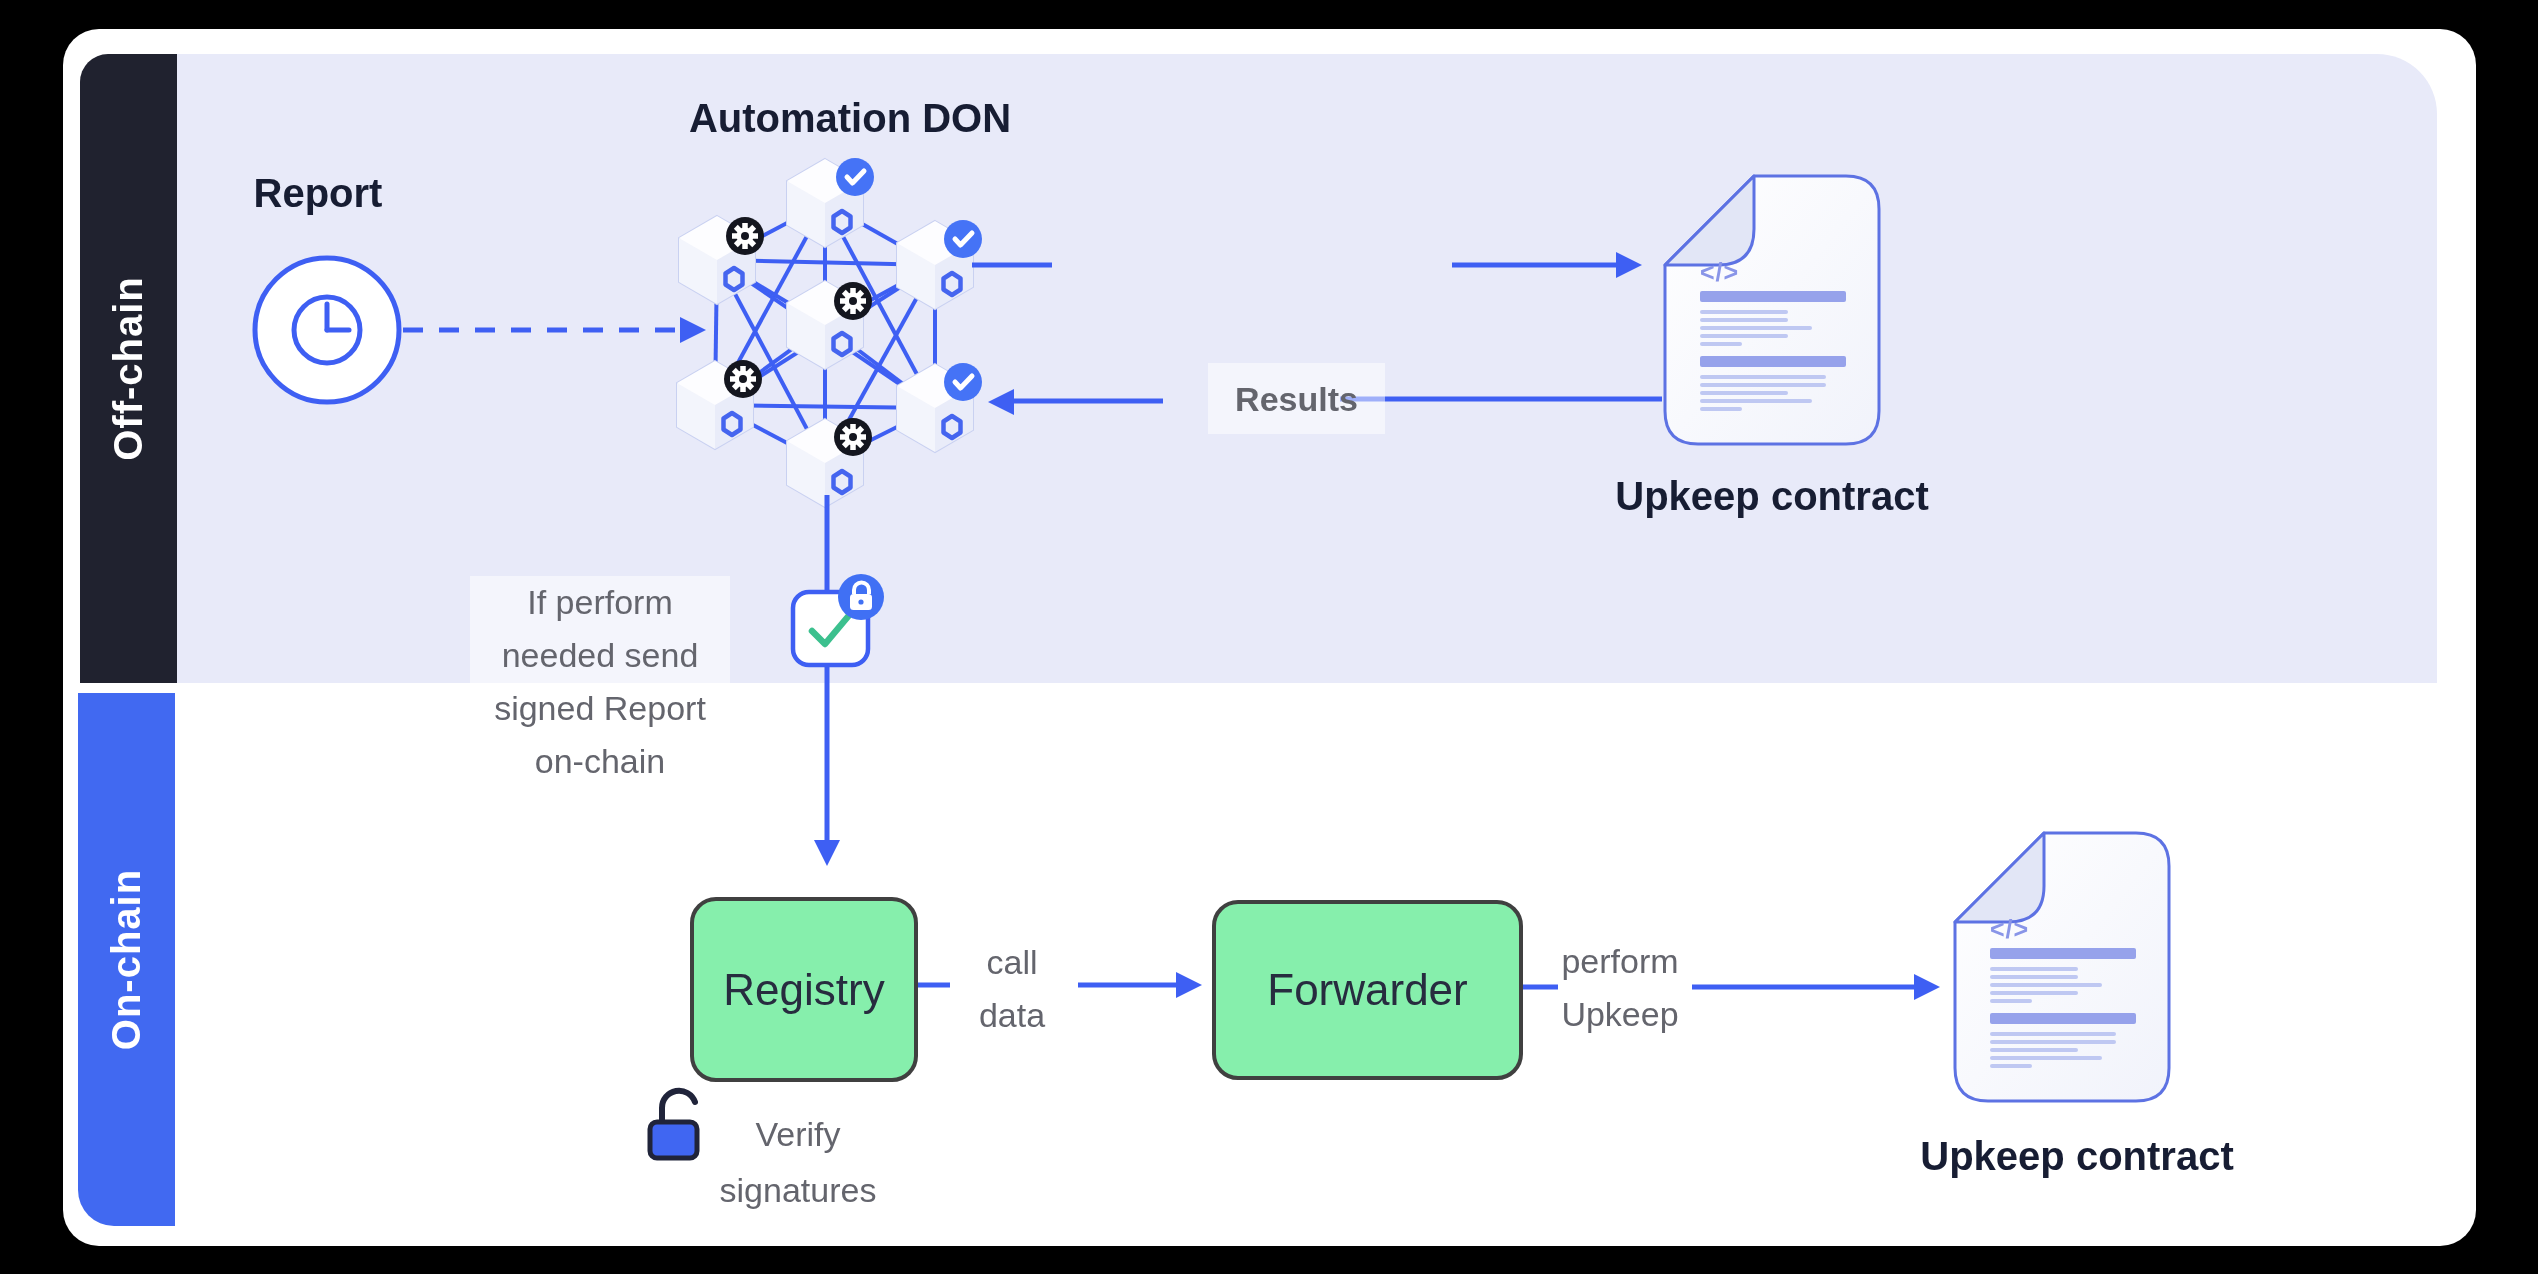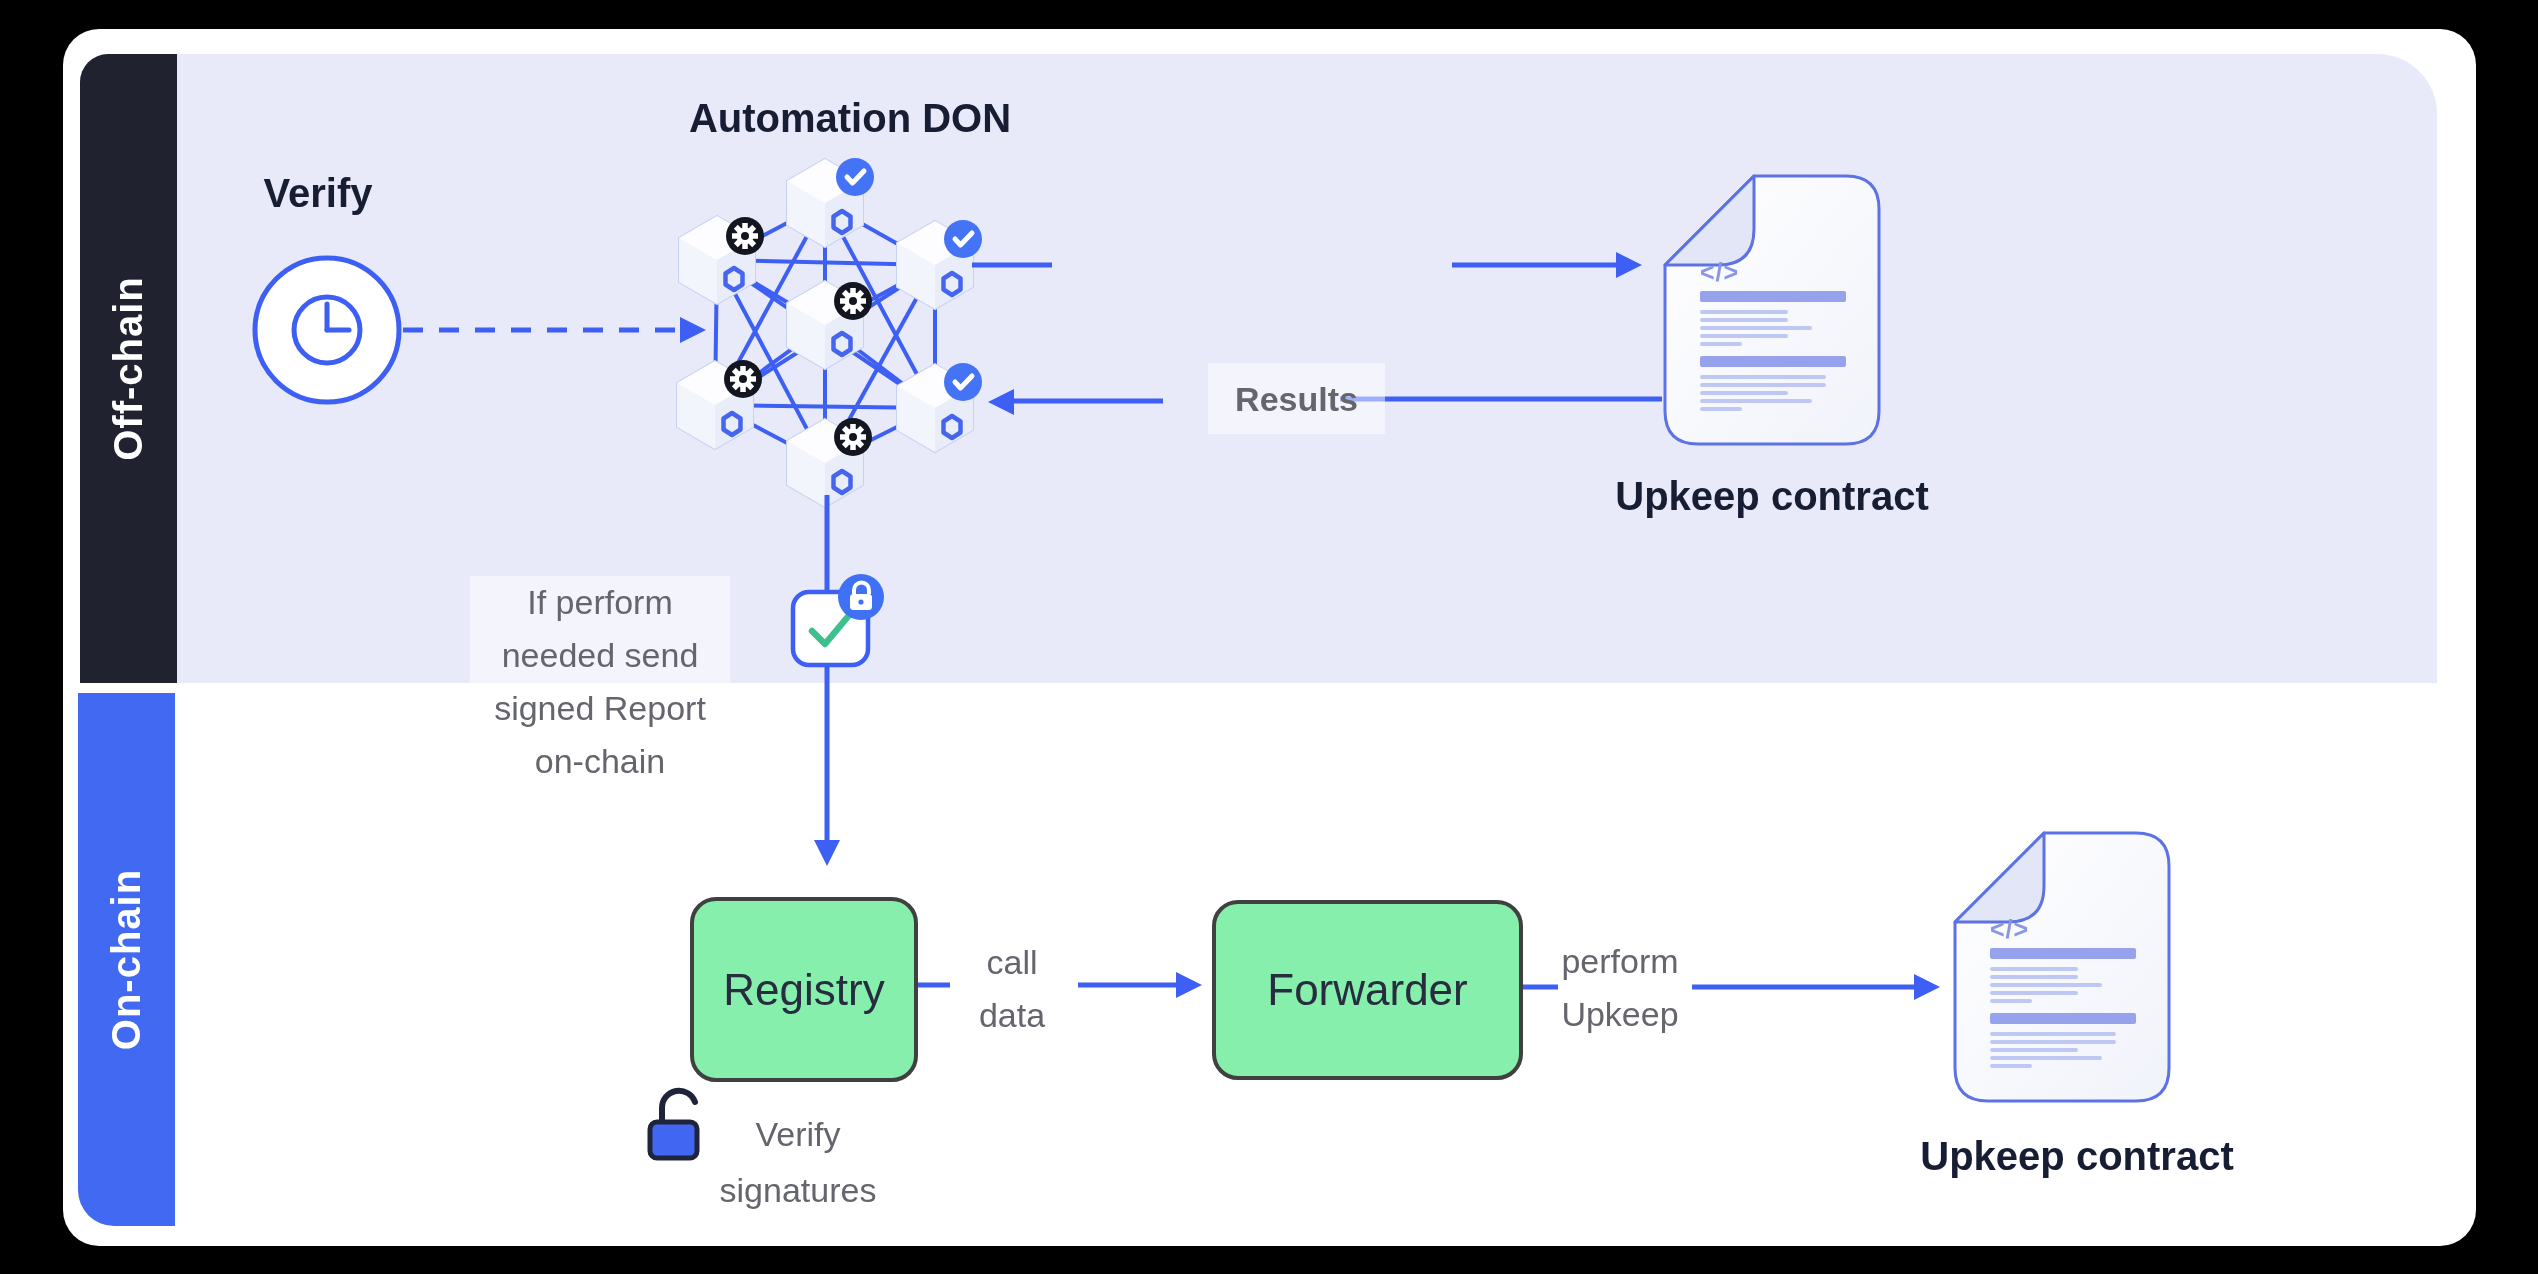--- a/index.html
+++ b/index.html
@@ -197,21 +197,21 @@
       <rect x="650" y="1122" width="47" height="36" rx="7" fill="#4066f2" stroke="#20243a" stroke-width="5"></rect>
     </g>
 
     <use href="#docicon" x="1662" y="173"></use>
     <use href="#docicon" x="1952" y="830"></use>
   </svg>
 
   <span class="codeglyph" style="left:1700px;top:258px;">&lt;/&gt;</span>
   <span class="codeglyph" style="left:1990px;top:915px;">&lt;/&gt;</span>
 
-  <div class="title" style="left:168px;top:171px;width:300px;">Verify</div>
+  <div class="title" style="left:168px;top:171px;width:300px;">Report</div>
   <div class="title" style="left:650px;top:96px;width:400px;">Automation DON</div>
   <div class="title" style="left:1572px;top:474px;width:400px;">Upkeep contract</div>
   <div class="title" style="left:1877px;top:1134px;width:400px;">Upkeep contract</div>
 
   <div class="note boxed" style="left:1208px;top:363px;width:177px;height:71px;font-weight:bold;">Results</div>
   <div class="note boxed" style="left:470px;top:576px;width:260px;line-height:53px;">If perform needed send signed Report on-chain</div>
   <div class="note" style="left:952px;top:930px;width:120px;line-height:53px;margin-top:6px;">call data</div>
   <div class="note" style="left:718px;top:1106px;width:160px;line-height:56px;">Verify signatures</div>
   <div class="note" style="left:1545px;top:935px;width:150px;line-height:53px;">perform Upkeep</div>
 

